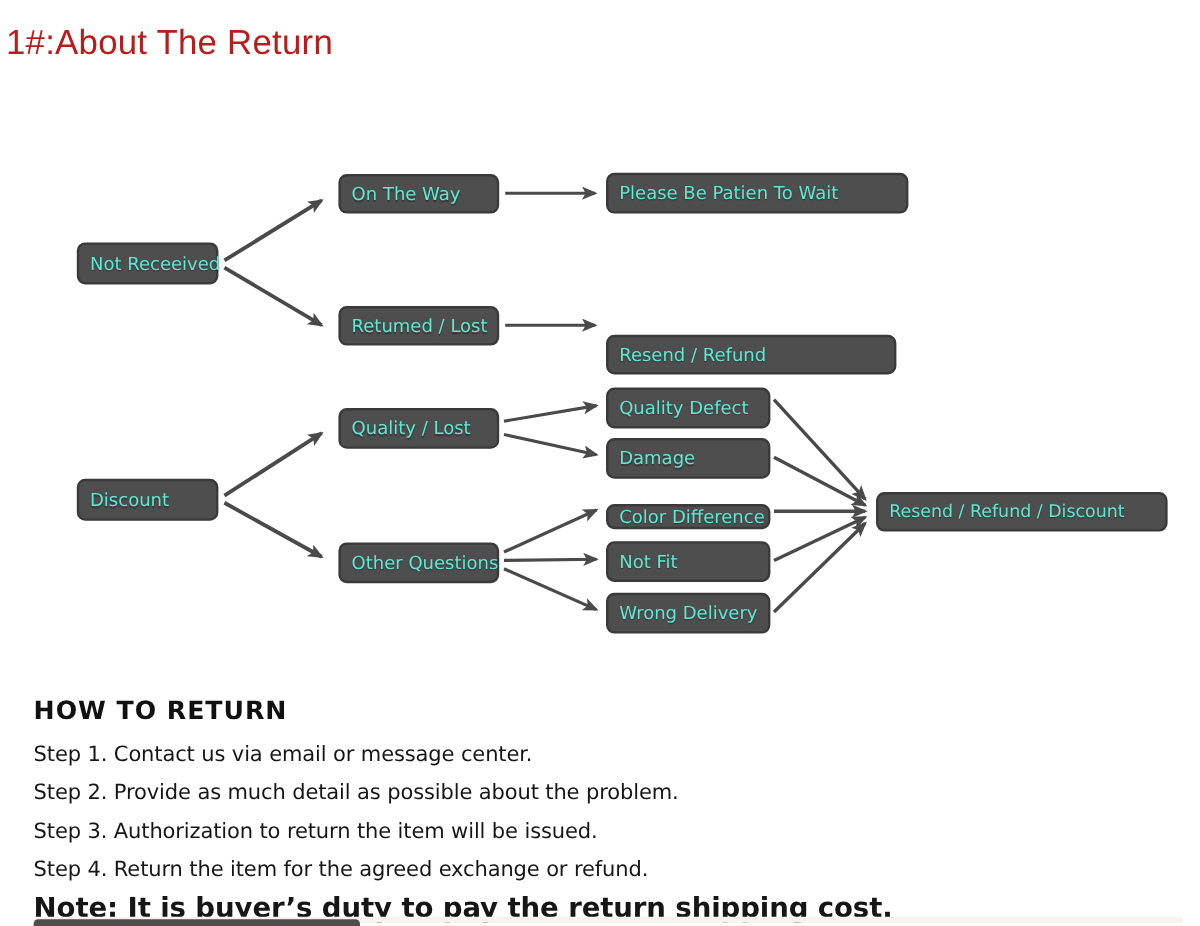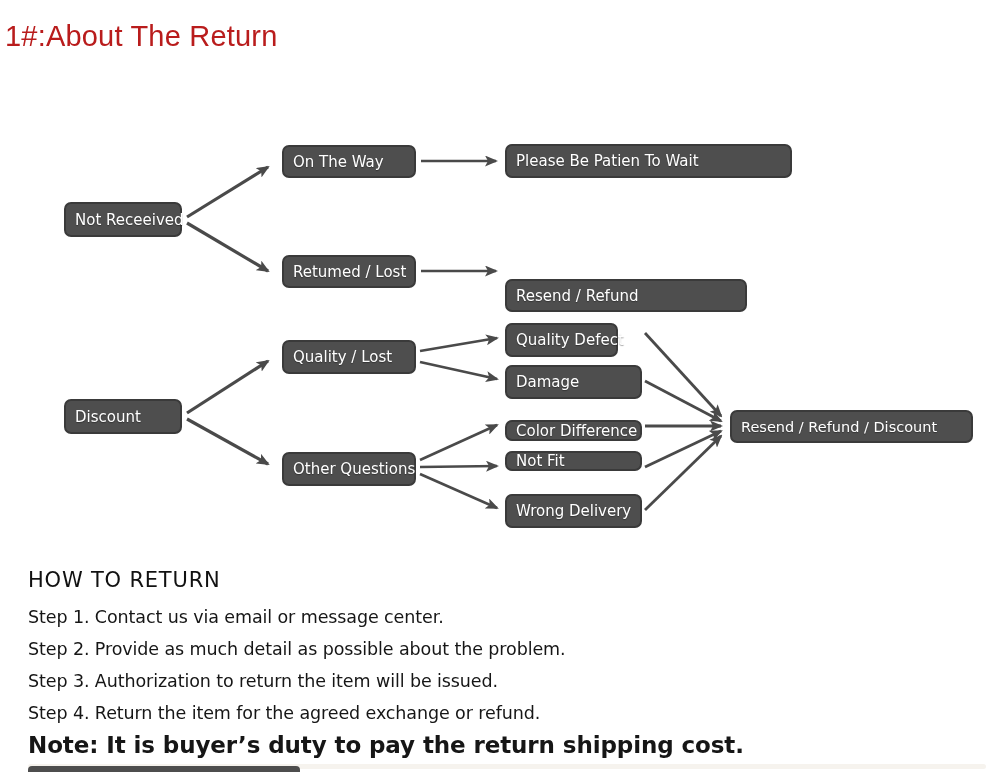--- a/index.html
+++ b/index.html
@@ -10,44 +10,44 @@
   }
   .page-title {
     position:absolute; left:5px; top:20px;
     font-family:"Liberation Sans", sans-serif;
     font-size:29px; color:#b91c1c; letter-spacing:0.2px;
   }
   
   .node {
     position:absolute; box-sizing:border-box;
     background:#4e4e4e; border:2px solid #3a3a3a; border-radius:7px;
-    color:#ffffff; font-size:15px;
+    color:#5eead4; font-size:15px;
     display:flex; align-items:center; padding:0 9px;
     white-space:nowrap; text-shadow:0 1px 1px rgba(0,0,0,0.35);
   }
   #n-not-received     { left:64px;  top:202px; width:118px; height:35px; }
   #n-on-the-way       { left:282px; top:145px; width:134px; height:33px; }
-  #n-be-patient       { left:505px; top:144px; width:287px; height:34px; }
+  #n-be-patient       { left:505px; top:144px; width:252px; height:34px; }
   #n-returned-lost    { left:282px; top:255px; width:134px; height:33px; }
   #n-resend-refund    { left:505px; top:255px; width:242px; height:33px;margin-top:24px; }
   #n-received         { left:64px;  top:399px; width:118px; height:35px; }
   #n-quality-lost     { left:282px; top:340px; width:134px; height:34px; }
   #n-other-questions  { left:282px; top:452px; width:134px; height:34px; }
-  #n-quality-defect   { left:505px; top:323px; width:113px; height:34px; }
+  #n-quality-defect   { left:505px; top:323px; width:137px; height:34px; }
   #n-damage           { left:505px; top:365px; width:137px; height:34px; }
   #n-color-difference { left:505px; top:420px; width:137px; height:21px; }
-  #n-not-fit          { left:505px; top:451px; width:137px; height:20px; }
+  #n-not-fit          { left:505px; top:451px; width:137px; height:34px; }
   #n-wrong-delivery   { left:505px; top:494px; width:137px; height:34px;text-align:center; }
   #n-resend-discount  { left:730px; top:410px; width:243px; height:33px; font-size:14.5px; }
   .arrows { position:absolute; left:0; top:0; pointer-events:none; }
   
   .howto { position:absolute; left:28px; top:564px; color:#161616; }
   .howto-heading {
-    font-size:21px; font-weight:normal; letter-spacing:0.8px;
-    margin:4px 0 9px 0; color:#111;
+    font-size:21px; font-weight:bold; letter-spacing:0.8px;
+    margin:16px 0 9px 0; color:#111;
   }
   .howto-step { font-size:17.5px; line-height:32px; letter-spacing:-0.1px; }
   .howto-note { font-size:23px; line-height:32px; font-weight:bold; letter-spacing:-0.1px; }
   
   .bottom-faint { position:absolute; left:28px; top:764px; width:958px; height:5px; background:#f6f3ee; border-radius:3px; }
   .bottom-strip { position:absolute; left:28px; top:766px; width:272px; height:6px; background:#4e4e4e; border-radius:4px 4px 0 0; }
 </style>
 </head>
 <body>
 

